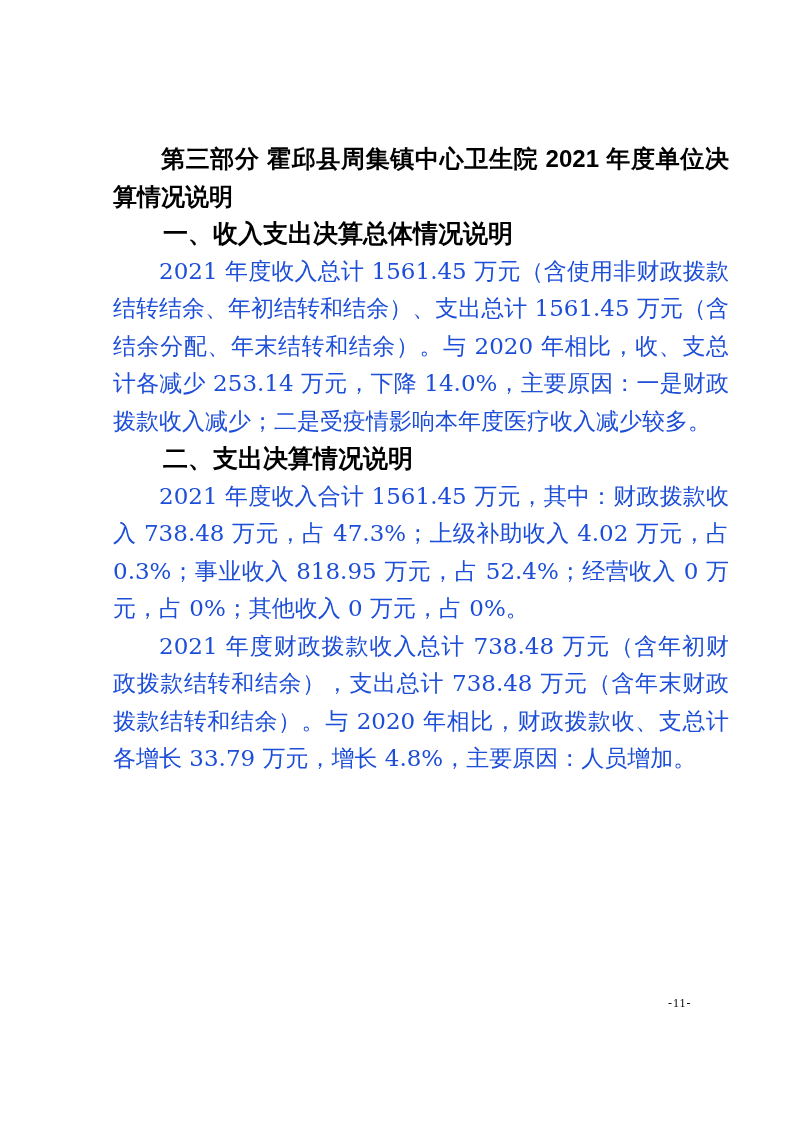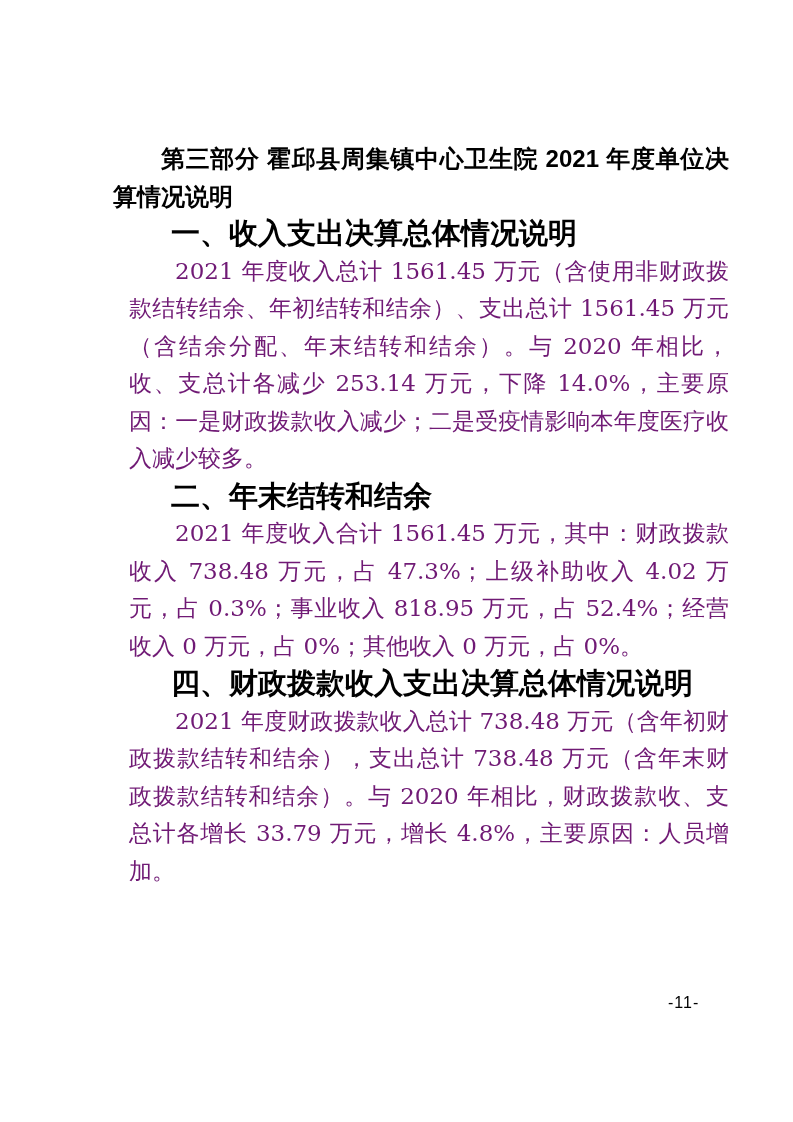--- a/index.html
+++ b/index.html
@@ -38,73 +38,71 @@
     line-height: 37.5px;
     font-weight: bold;
     font-family: "Liberation Sans", "DejaVu Sans", sans-serif;
     text-indent: 2em;
     text-align: justify;
     text-justify: inter-character;
     color: #000000;
   }
 
   .section-heading {
-    font-size: 29px;
+    font-size: 25px;
     line-height: 37.5px;
     font-weight: bold;
     font-family: "Liberation Sans", "DejaVu Sans", sans-serif;
     text-indent: 2em;
     color: #000000;
   }
 
   .body-para {
     font-size: 23px;
     line-height: 37.5px;
     font-weight: normal;
     font-family: "DejaVu Serif", "Liberation Serif", serif;
     text-indent: 2em;
     text-align: justify;
     text-justify: inter-character;
-    color: #701a75;
-    margin-left: 16px;
+    color: #1d4ed8;
   }
 
   .page-number {
     position: absolute;
     left: 650px;
     top: 991px;
-    font-size: 16px;
+    font-size: 12px;
     line-height: 24px;
-    font-family: Liberation Sans, sans-serif;
+    font-family: Liberation Serif, serif;
     color: #000000;
     letter-spacing: 1px;
   }
 </style>
 </head>
 <body>
 
 <div class="page">
   <div class="content">
 
     <div class="doc-title">第三部分 霍邱县周集镇中心卫生院 2021 年度单位决算情况说明</div>
 
     <div>
       <div class="section-heading">一、收入支出决算总体情况说明</div>
       <p class="body-para">2021 年度收入总计 1561.45 万元（含使用非财政拨款结转结余、年初结转和结余）、支出总计 1561.45 万元（含结余分配、年末结转和结余）。与 2020 年相比，收、支总计各减少 253.14 万元，下降 14.0%，主要原因：一是财政拨款收入减少；二是受疫情影响本年度医疗收入减少较多。</p>
     </div>
 
     <div>
-      <div class="section-heading">二、年末结转和结余</div>
+      <div class="section-heading">二、支出决算情况说明</div>
       <p class="body-para">2021 年度收入合计 1561.45 万元，其中：财政拨款收入 738.48 万元，占 47.3%；上级补助收入 4.02 万元，占 0.3%；事业收入 818.95 万元，占 52.4%；经营收入 0 万元，占 0%；其他收入 0 万元，占 0%。</p>
     </div>
 
     <div>
     </div>
 
     <div>
-      <div class="section-heading">四、财政拨款收入支出决算总体情况说明</div>
       <p class="body-para">2021 年度财政拨款收入总计 738.48 万元（含年初财政拨款结转和结余），支出总计 738.48 万元（含年末财政拨款结转和结余）。与 2020 年相比，财政拨款收、支总计各增长 33.79 万元，增长 4.8%，主要原因：人员增加。</p>
     </div>
 
   </div>
 
   <div class="page-number">-11-</div>
 </div>
 
 </body></html>

